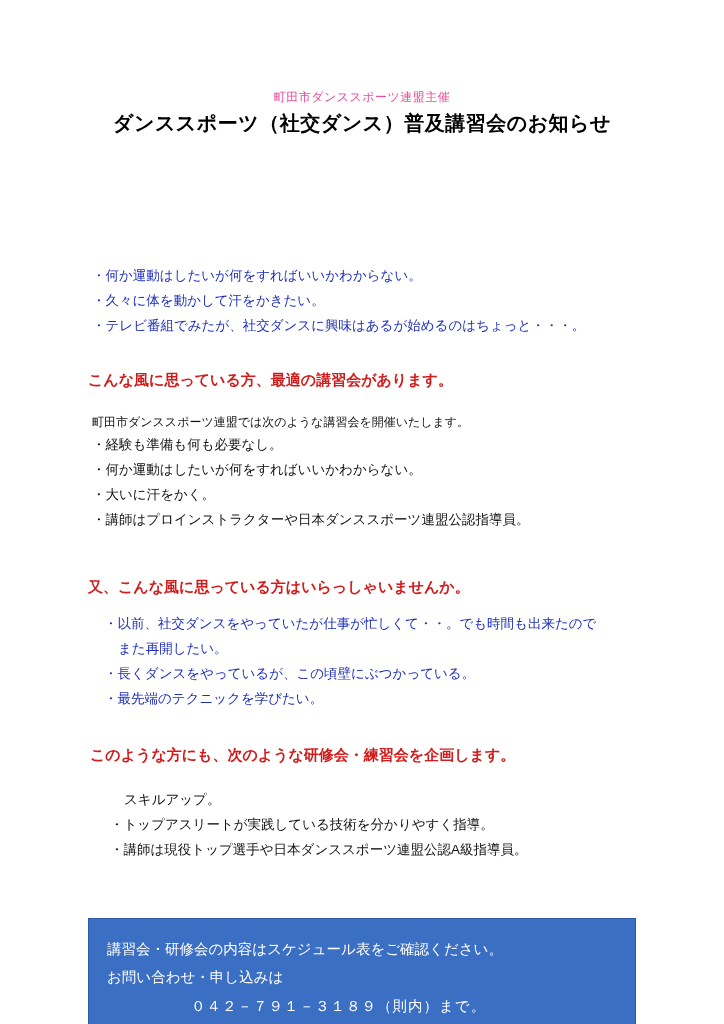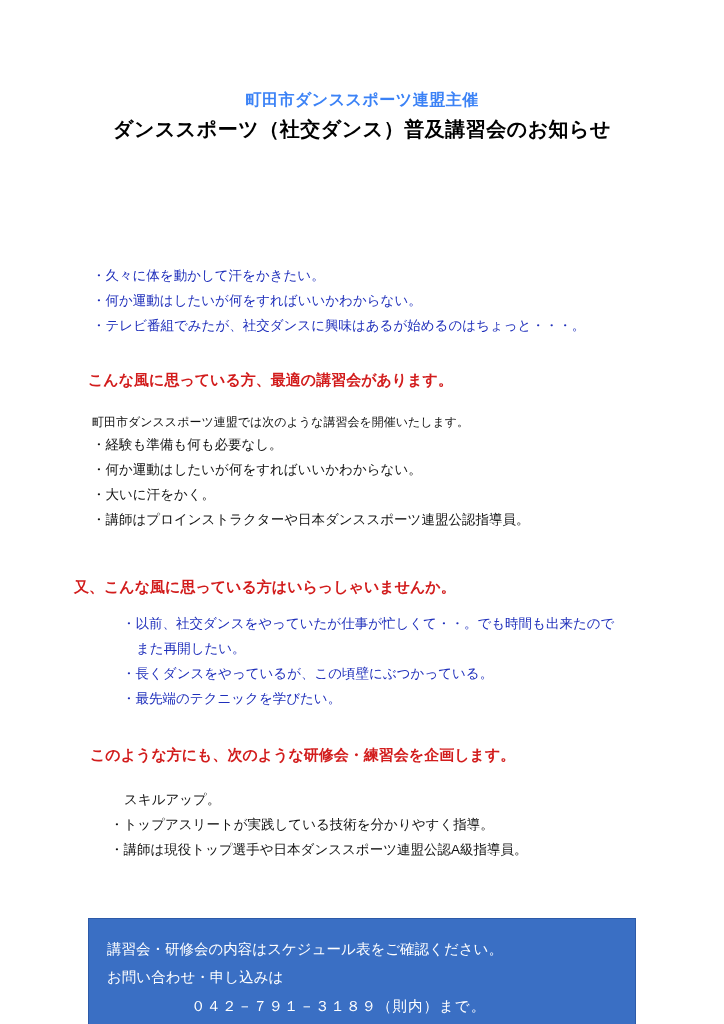--- a/index.html
+++ b/index.html
@@ -22,23 +22,23 @@
     padding: 0;
     position: relative;
   }
 
   
   .title-block {
     margin-top: 88px;
     text-align: center;
   }
   .title-line1 {
-    font-size: 16px;
-    font-weight: bold;
-    color: #3b82f6;
+    font-size: 12px;
+    font-weight: normal;
+    color: #ec4899;
     letter-spacing: 0.5px;
     line-height: 1.5;
   }
   .title-line2 {
     font-size: 20px;
     font-weight: bold;
     color: #000000;
     letter-spacing: 0.5px;
     line-height: 1.5;
     margin-top: 2px;
@@ -87,28 +87,27 @@
     color: #111111;
     font-size: 12px;
     line-height: 1.85;
     margin-left: 0px;
   }
   .sec3 ul {
     margin-top: 0;
   }
   .sec4 {
     position: absolute;
-    left: 74px;
+    left: 88px;
     top: 490px;
   }
   .sec5 {
     position: absolute;
     left: 104px;
     top: 524px;
-    margin-left: 18px;
   }
   .sec5 li {
     text-indent: 0;
   }
   .indent-cont {
     display: block;
     margin-left: 14px;
   }
   .sec6 {
     position: absolute;
@@ -152,22 +151,22 @@
 <body>
 
 <div class="page">
 
   <div class="title-block">
     <div class="title-line1">町田市ダンススポーツ連盟主催</div>
     <div class="title-line2">ダンススポーツ（社交ダンス）普及講習会のお知らせ</div>
   </div>
 
   <ul class="bullets blue-bullets sec1">
+    <li>・何か運動はしたいが何をすればいいかわからない。</li>
     <li>・久々に体を動かして汗をかきたい。</li>
-    <li>・何か運動はしたいが何をすればいいかわからない。</li>
     <li>・テレビ番組でみたが、社交ダンスに興味はあるが始めるのはちょっと・・・。</li>
   </ul>
 
   <div class="red-heading sec2">こんな風に思っている方、最適の講習会があります。</div>
 
   <div class="sec3">
     <div class="lead">町田市ダンススポーツ連盟では次のような講習会を開催いたします。</div>
     <ul class="bullets dark-bullets">
       <li>・経験も準備も何も必要なし。</li>
       <li>・何か運動はしたいが何をすればいいかわからない。</li>

